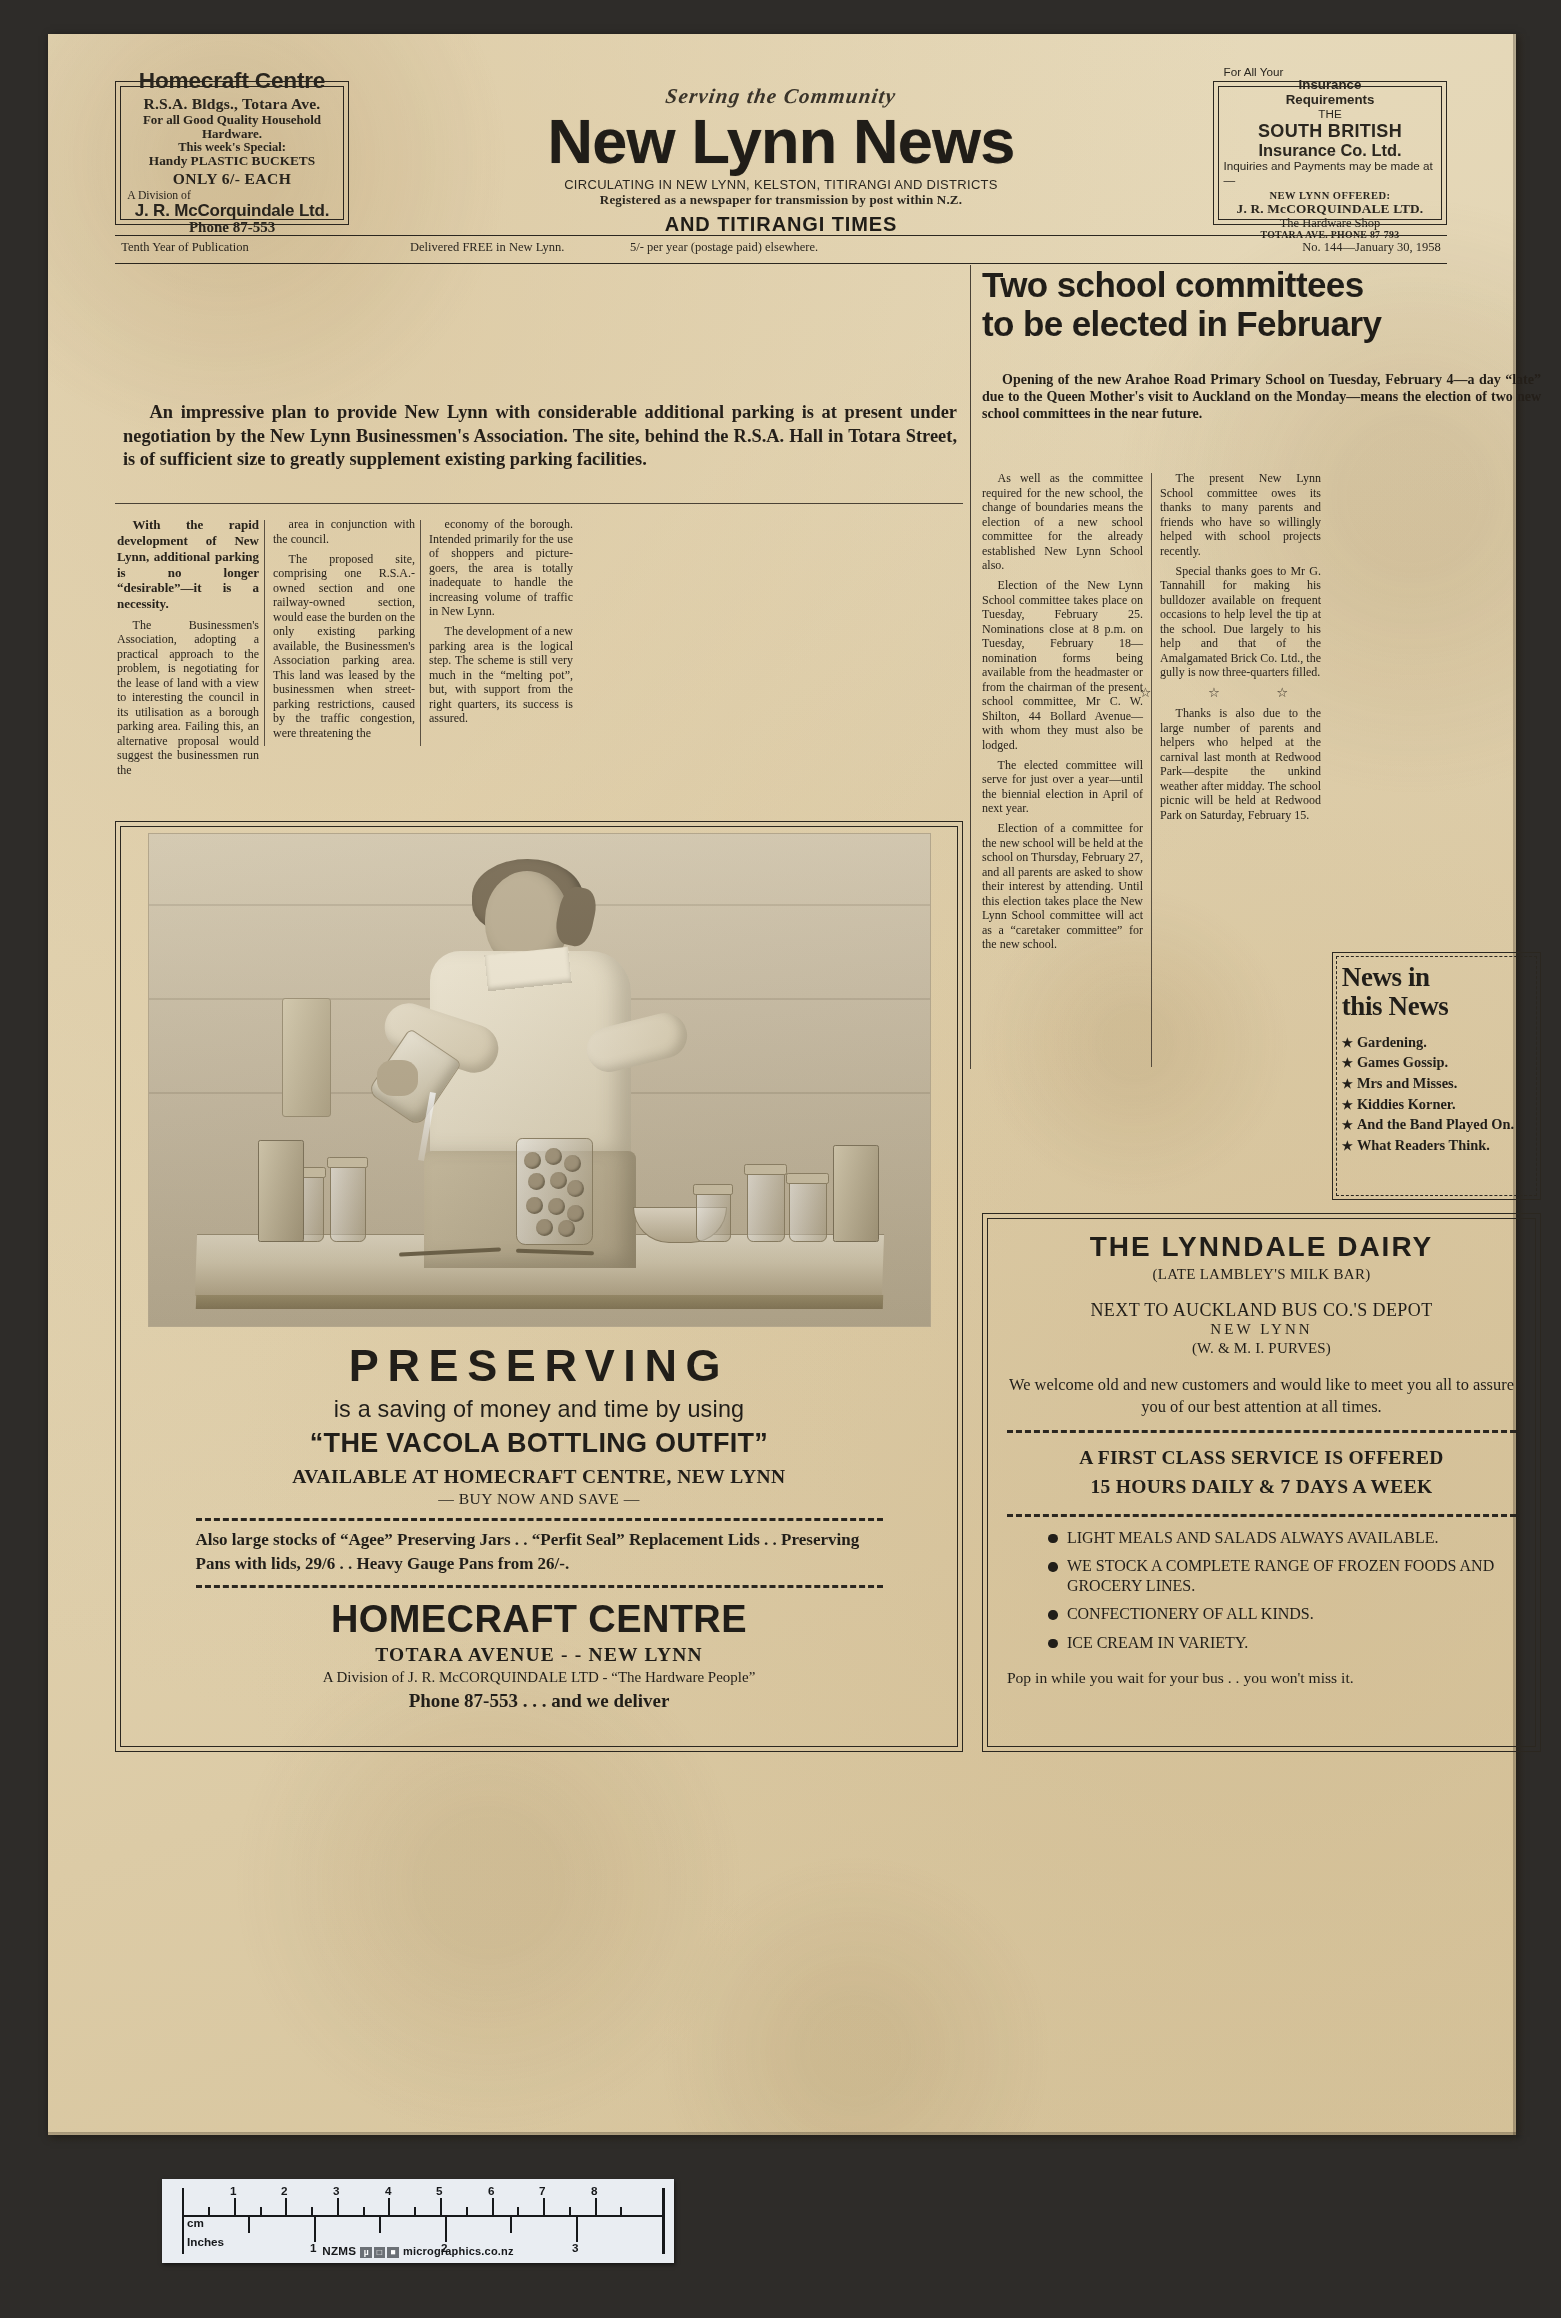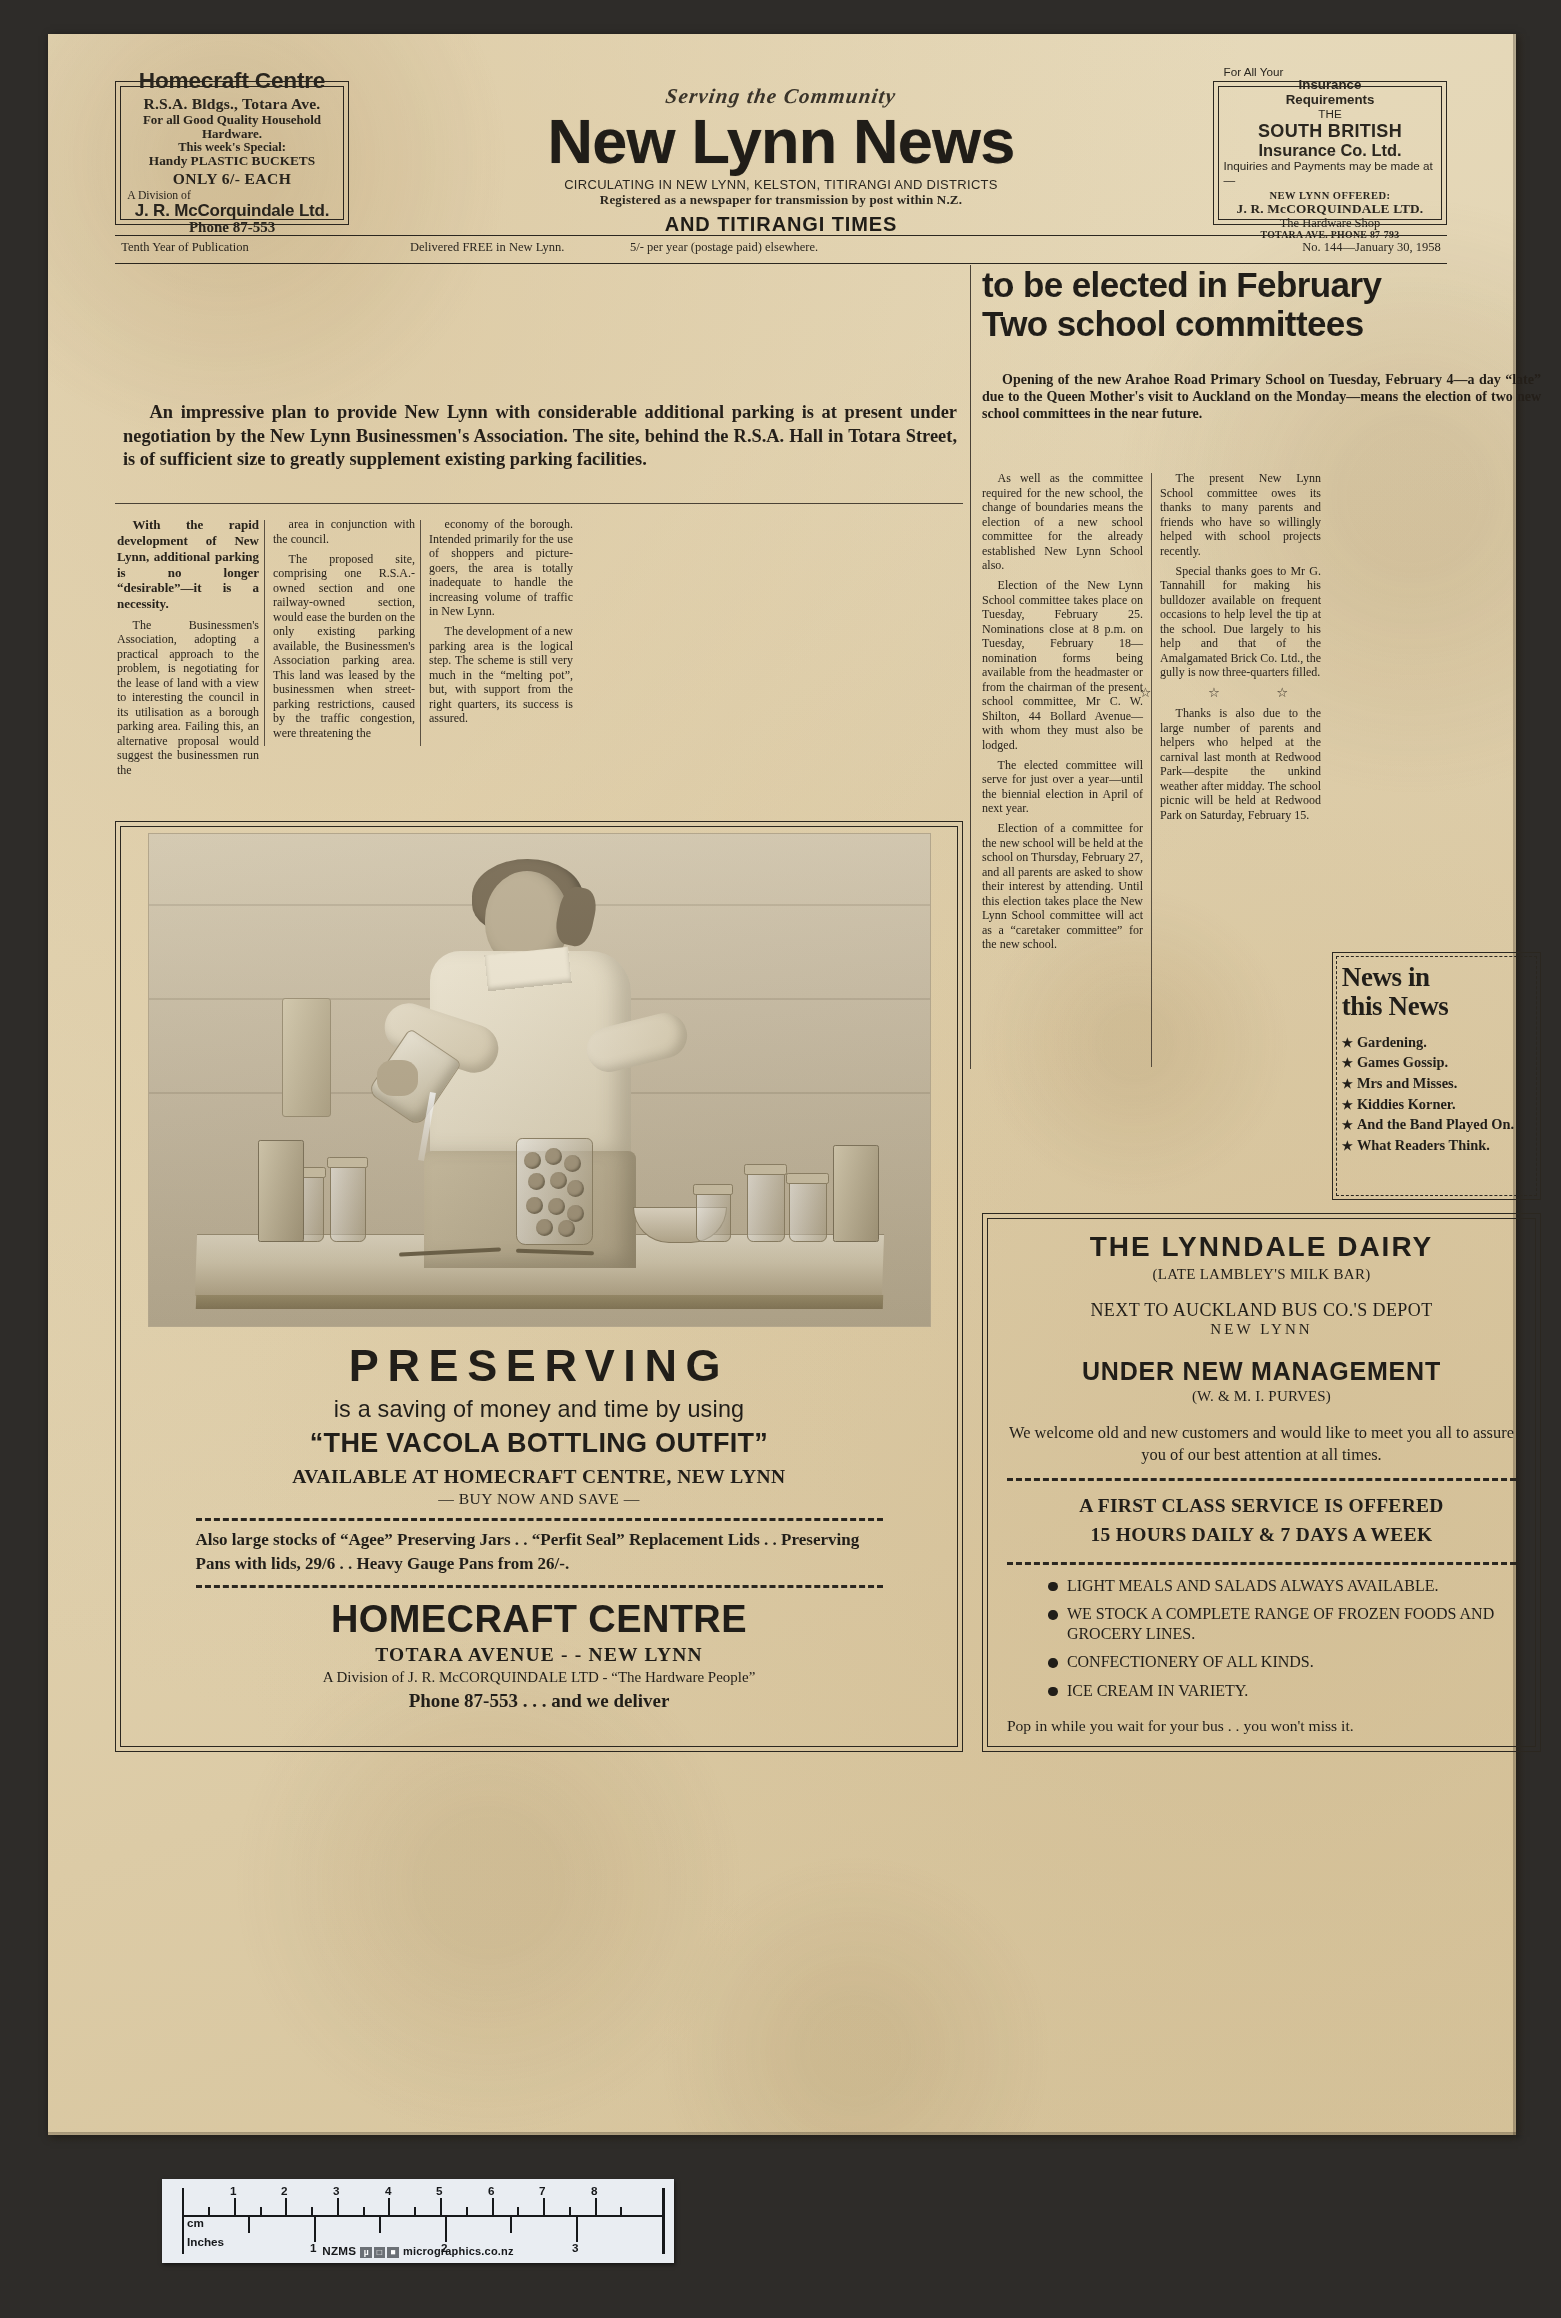--- a/index.html
+++ b/index.html
@@ -316,22 +316,22 @@
       <div class="s1">Tenth Year of Publication</div>
       <div class="s2">Delivered FREE in New Lynn.</div>
       <div class="s3">5/- per year (postage paid) elsewhere.</div>
       <div class="s4">No. 144—January 30, 1958</div>
     </div>
 
     <div id="lead-left">An impressive plan to provide New Lynn with considerable additional parking is at present under negotiation by the New Lynn Businessmen's Association. The site, behind the R.S.A. Hall in Totara Street, is of sufficient size to greatly supplement existing parking facilities.</div>
     <div id="rule-left"></div>
 
     <div id="hl-right" class="rhead">
+      <div>Two  school  committees</div>
       <div>to be elected in February</div>
-      <div>Two  school  committees</div>
     </div>
     <div id="lead-right">Opening of the new Arahoe Road Primary School on Tuesday, February 4—a day “late” due to the Queen Mother's visit to Auckland on the Monday—means the election of two new school committees in the near future.</div>
 
     <div id="vrule"></div>
 
     <div class="col" id="c1">
       <p class="b">With the rapid development of New Lynn, additional parking is no longer “desirable”—it is a necessity.</p>
       <p>The Businessmen's Association, adopting a practical approach to the problem, is negotiating for the lease of land with a view to interesting the council in its utilisation as a borough parking area. Failing this, an alternative proposal would suggest the businessmen run the</p>
     </div>
     <div class="colrule" style="left:216px;top:486px;height:226px"></div>
@@ -446,21 +446,20 @@
         <div class="pres10">Phone 87-553  .  .  .   and we deliver</div>
       </div>
     </div>
 
     <div id="dairy">
       <div class="inner">
         <div class="d1">THE  LYNNDALE  DAIRY</div>
         <div class="d2">(LATE LAMBLEY'S MILK BAR)</div>
         <div class="d3">NEXT TO AUCKLAND BUS CO.'S DEPOT</div>
         <div class="d4">NEW LYNN</div>
-        <div class="d5">UNDER  NEW  MANAGEMENT</div>
         <div class="d6">(W. &amp; M. I. PURVES)</div>
         <div class="d7">We welcome old and new customers and would like to meet you all to assure you of our best attention at all times.</div>
         <div class="ddash"></div>
         <div class="d8">A FIRST CLASS SERVICE IS OFFERED</div>
         <div class="d8">15 HOURS DAILY &amp; 7 DAYS A WEEK</div>
         <div class="ddash"></div>
         <ul class="bullets">
           <li>LIGHT  MEALS  AND  SALADS  ALWAYS AVAILABLE.</li>
           <li>WE STOCK A COMPLETE RANGE OF FROZEN FOODS AND GROCERY LINES.</li>
           <li>CONFECTIONERY OF ALL KINDS.</li>

